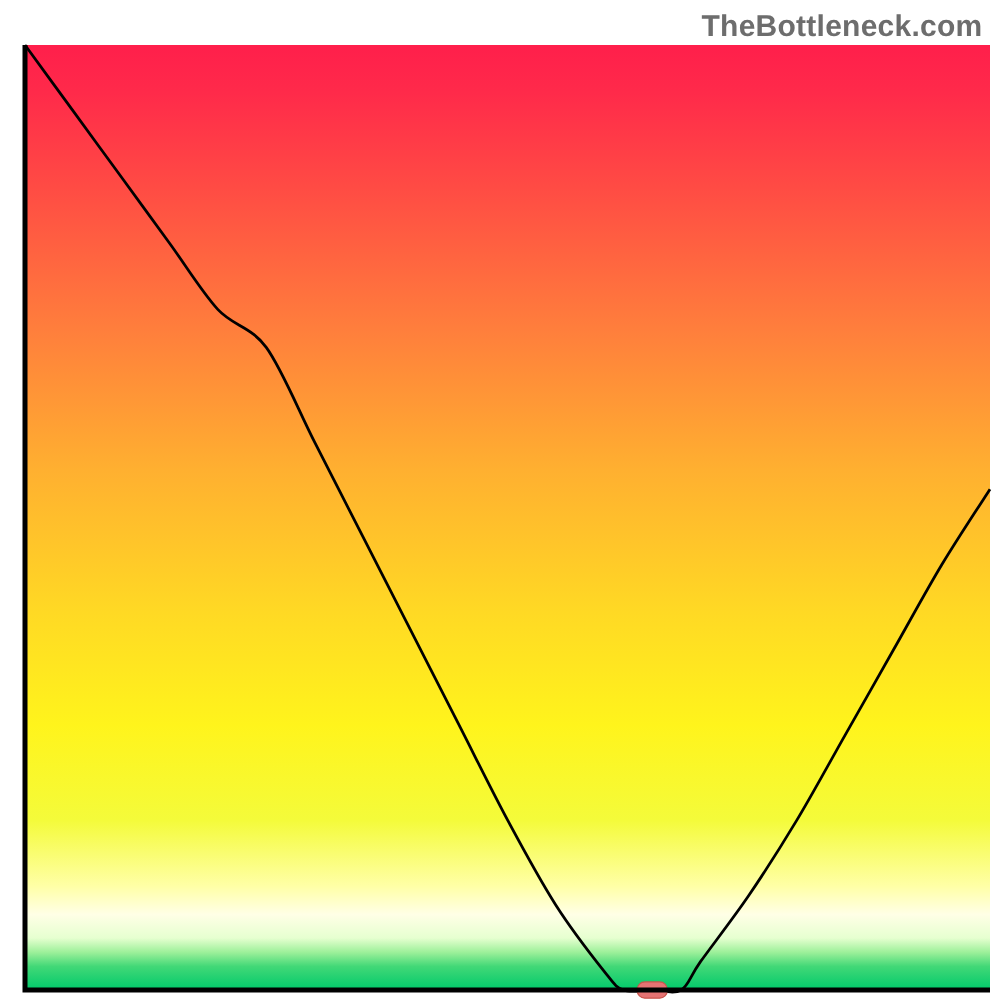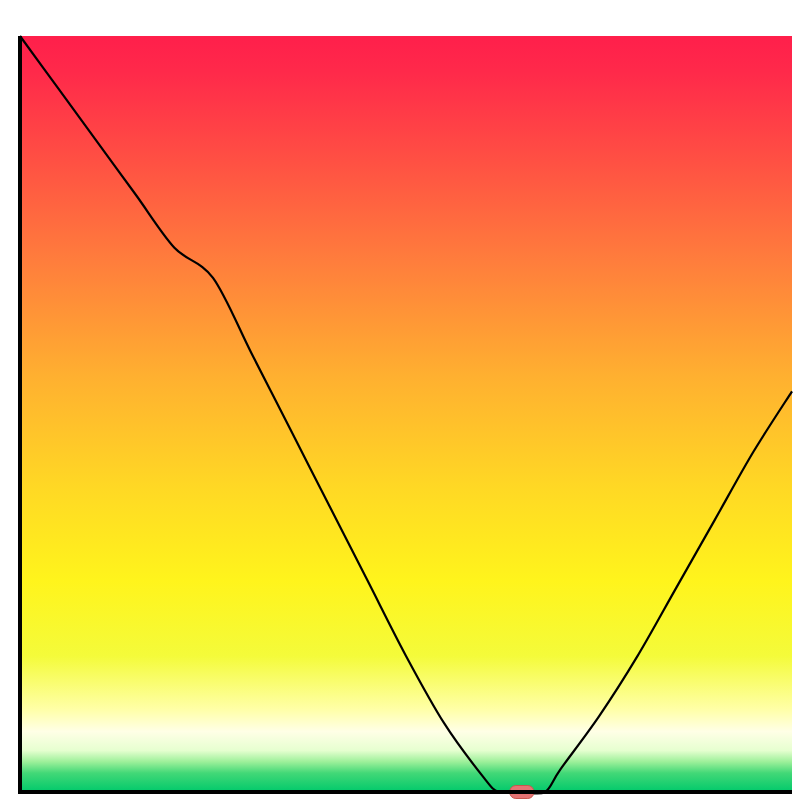--- a/index.html
+++ b/index.html
@@ -28,20 +28,21 @@
   svg {
     position: absolute;
     top: 0;
     left: 0;
   }
 </style>
 </head>
 <body>
 
 <div class="container">
+  <div class="watermark">TheBottleneck.com</div>
   <svg id="chart-svg" width="800" height="800" viewBox="0 0 800 800">
     <defs>
       <linearGradient id="bg-grad" x1="0" y1="0" x2="0" y2="1">
           <stop offset="0%" stop-color="#ff1f4b"></stop>
           <stop offset="5%" stop-color="#ff2a4a"></stop>
           <stop offset="15%" stop-color="#ff4b44"></stop>
           <stop offset="30%" stop-color="#ff7e3c"></stop>
           <stop offset="45%" stop-color="#ffb030"></stop>
           <stop offset="60%" stop-color="#ffd924"></stop>
           <stop offset="72%" stop-color="#fff41c"></stop>

